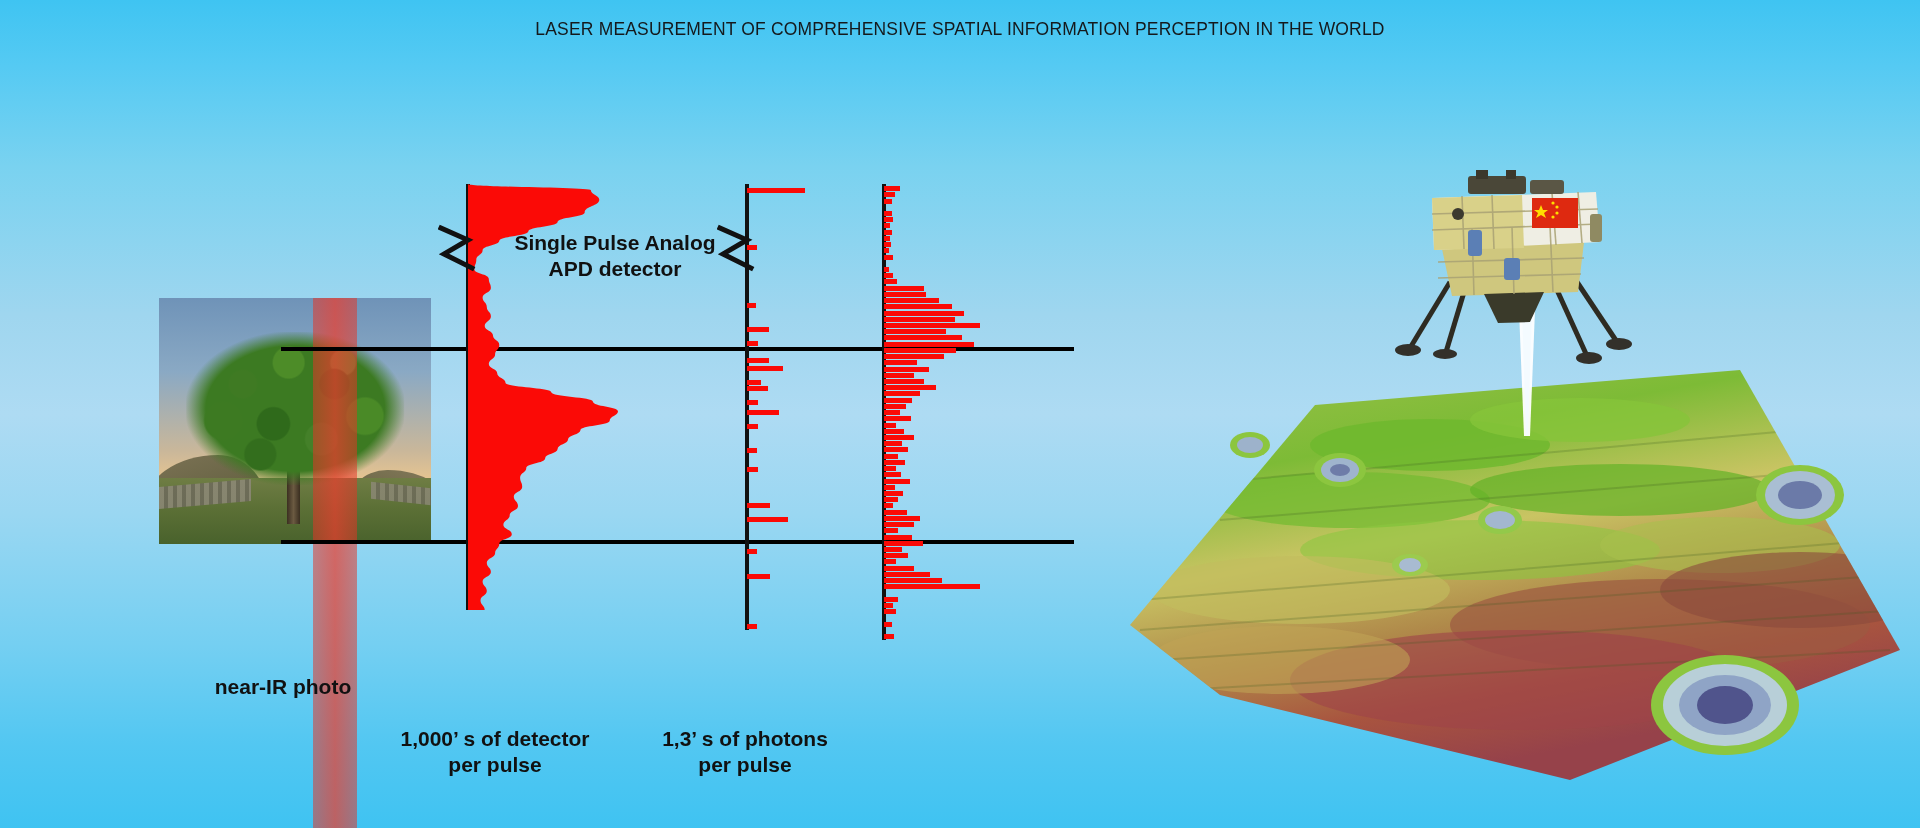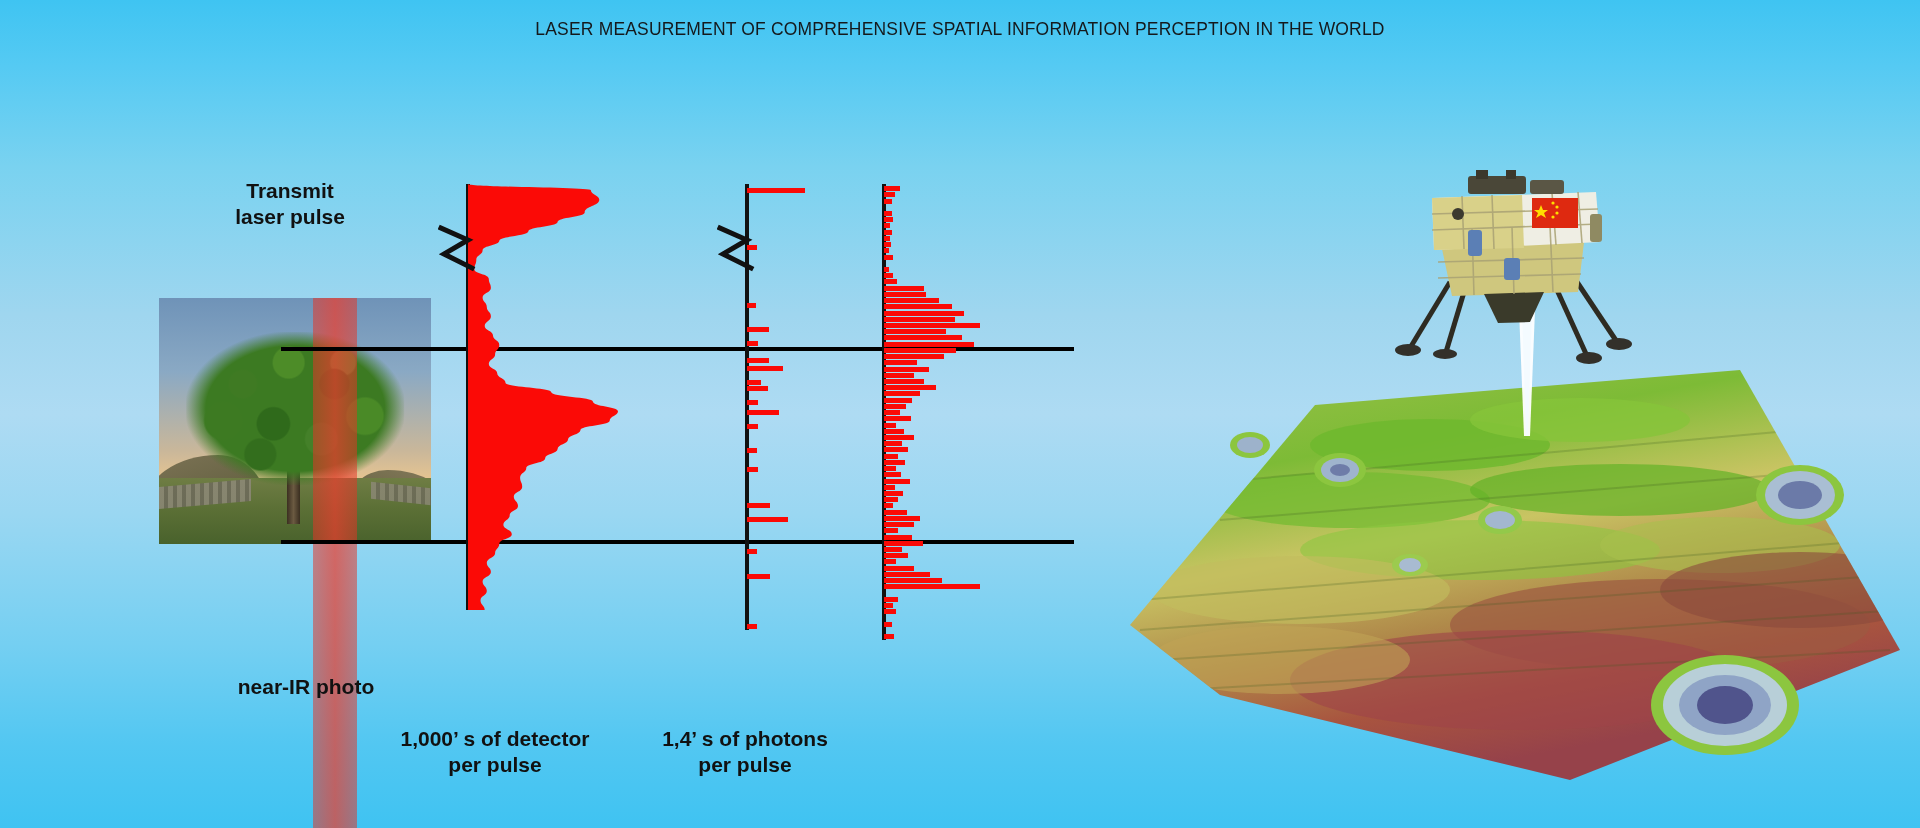--- a/index.html
+++ b/index.html
@@ -111,50 +111,50 @@
 </style>
 </head>
 <body>
 
 <div id="header">
   <div id="subtitle">LASER MEASUREMENT OF COMPREHENSIVE SPATIAL INFORMATION PERCEPTION IN THE WORLD</div>
 </div>
 
 <div id="diagram">
 
-  <div class="lbl" style="left:180px; top:8px; width:220px;">Transmit
-laser pulse</div>
 
   <div id="photo-wrap">
     <div class="ph-sky"></div>
     <div class="ph-hill-l"></div>
     <div class="ph-hill-r"></div>
     <div class="ph-ground"></div>
     <div class="ph-wall-l"></div>
     <div class="ph-wall-r"></div>
     <div class="ph-trunk"></div>
     <div class="ph-canopy"></div>
   </div>
 
   <div id="beam"></div>
 
-  <div class="foot" style="left:186px; top:504px; width:240px;">near-IR photo</div>
+  <div class="foot" style="left:163px; top:504px; width:240px;">near-IR photo</div>
 
   <div class="refline" style="left:281px; top:177px; width:793px;"></div>
   <div class="refline" style="left:281px; top:370px; width:793px;"></div>
 
   <div style="position:absolute; left:466px; top:0px; width:240px; height:440px;">
     <div class="axis" style="left:0; top:14px; height:426px;"></div>
     <svg width="230" height="440" viewBox="0 0 230 440" style="position:absolute; left:2px; top:0;">
       <path id="wave1" fill="#fb0a06" d="M0,14.0 C 0.0,17.2 122.9,17.2 122.9,20.3 C 122.9,25.0 131.3,25.0 131.3,29.8 C 131.3,36.1 116.7,36.1 116.7,42.4 C 116.7,47.1 89.6,47.1 89.6,51.9 C 89.6,56.6 60.4,56.6 60.4,61.3 C 60.4,66.1 31.3,66.1 31.3,70.8 C 31.3,75.5 14.6,75.5 14.6,80.3 C 14.6,85.0 8.3,85.0 8.3,89.7 C 8.3,94.5 6.3,94.5 6.3,99.2 C 6.3,103.9 20.8,103.9 20.8,108.7 C 20.8,113.4 22.9,113.4 22.9,118.1 C 22.9,122.9 14.6,122.9 14.6,127.6 C 14.6,132.3 18.8,132.3 18.8,137.1 C 18.8,141.8 22.9,141.8 22.9,146.5 C 22.9,151.3 16.7,151.3 16.7,156.0 C 16.7,160.7 25.0,160.7 25.0,165.5 C 25.0,170.2 31.3,170.2 31.3,174.9 C 31.3,179.7 27.1,179.7 27.1,184.4 C 27.1,189.1 20.8,189.1 20.8,193.9 C 20.8,198.6 29.2,198.6 29.2,203.3 C 29.2,208.1 37.5,208.1 37.5,212.8 C 37.5,217.5 83.3,217.5 83.3,222.3 C 83.3,227.0 125.0,227.0 125.0,231.7 C 125.0,236.5 150.0,236.5 150.0,241.2 C 150.0,245.9 141.7,245.9 141.7,250.7 C 141.7,255.4 112.5,255.4 112.5,260.1 C 112.5,264.9 100.0,264.9 100.0,269.6 C 100.0,274.3 89.6,274.3 89.6,279.1 C 89.6,283.8 77.1,283.8 77.1,288.5 C 77.1,293.3 58.3,293.3 58.3,298.0 C 58.3,302.7 52.1,302.7 52.1,307.5 C 52.1,312.2 54.2,312.2 54.2,316.9 C 54.2,321.7 45.8,321.7 45.8,326.4 C 45.8,331.1 50.0,331.1 50.0,335.9 C 50.0,340.6 41.7,340.6 41.7,345.3 C 41.7,350.1 35.4,350.1 35.4,354.8 C 35.4,359.5 43.8,359.5 43.8,364.3 C 43.8,369.0 31.3,369.0 31.3,373.7 C 31.3,378.5 27.1,378.5 27.1,383.2 C 27.1,387.9 18.8,387.9 18.8,392.7 C 18.8,397.4 22.9,397.4 22.9,402.1 C 22.9,406.9 14.6,406.9 14.6,411.6 C 14.6,416.3 18.8,416.3 18.8,421.1 C 18.8,425.8 12.5,425.8 12.5,430.5 C 12.5,435.3 16.7,435.3 16.7,440.0 L0,440.0 Z"></path>
     </svg>
     <svg class="zig" width="52" height="56" viewBox="0 0 52 56" style="left:-28px; top:50px;">
       <polyline points="3,8 30,20 6,34 34,48" fill="none" stroke="#111" stroke-width="5" stroke-linejoin="miter" stroke-linecap="square"></polyline>
     </svg>
   </div>
+  <div class="lbl" style="left:470px; top:60px; width:290px; text-align:center;">Single Pulse Analog
+APD detector</div>
   <div class="foot" style="left:350px; top:556px; width:290px;">1,000’ s of detector
 per pulse</div>
 
   <div style="position:absolute; left:745px; top:0px; width:160px; height:460px;">
     <div class="axis" style="left:0; top:14px; height:446px;"></div>
     <div id="bars2" style="position:absolute; left:2px; top:14px; width:150px; height:446px;">
         <div style="position: absolute; background: rgb(251, 10, 6); left: 0px; height: 5px; top: 4px; width: 58px;"></div>
         <div style="position: absolute; background: rgb(251, 10, 6); left: 0px; height: 5px; top: 60.6px; width: 10px;"></div>
         <div style="position: absolute; background: rgb(251, 10, 6); left: 0px; height: 5px; top: 119.1px; width: 9px;"></div>
         <div style="position: absolute; background: rgb(251, 10, 6); left: 0px; height: 5px; top: 143.3px; width: 22px;"></div>
@@ -171,21 +171,21 @@
         <div style="position: absolute; background: rgb(251, 10, 6); left: 0px; height: 5px; top: 318.9px; width: 23px;"></div>
         <div style="position: absolute; background: rgb(251, 10, 6); left: 0px; height: 5px; top: 333px; width: 41px;"></div>
         <div style="position: absolute; background: rgb(251, 10, 6); left: 0px; height: 5px; top: 365.3px; width: 10px;"></div>
         <div style="position: absolute; background: rgb(251, 10, 6); left: 0px; height: 5px; top: 389.5px; width: 23px;"></div>
         <div style="position: absolute; background: rgb(251, 10, 6); left: 0px; height: 5px; top: 440px; width: 10px;"></div>
       </div>
     <svg class="zig" width="52" height="56" viewBox="0 0 52 56" style="left:-28px; top:50px;">
       <polyline points="3,8 30,20 6,34 34,48" fill="none" stroke="#111" stroke-width="5" stroke-linejoin="miter" stroke-linecap="square"></polyline>
     </svg>
   </div>
-  <div class="foot" style="left:600px; top:556px; width:290px;">1,4’ s of photons
+  <div class="foot" style="left:600px; top:556px; width:290px;">1,3’ s of photons
 per pulse</div>
 
   <div style="position:absolute; left:882px; top:0px; width:200px; height:470px;">
     <div class="axis" style="left:0; top:14px; height:456px;"></div>
     <div id="bars3" style="position:absolute; left:2px; top:14px; width:190px; height:456px;">
         <div style="position: absolute; background: rgb(251, 10, 6); left: 0px; height: 5px; top: 2.1px; width: 16px;"></div>
         <div style="position: absolute; background: rgb(251, 10, 6); left: 0px; height: 5px; top: 8.3px; width: 11px;"></div>
         <div style="position: absolute; background: rgb(251, 10, 6); left: 0px; height: 5px; top: 14.5px; width: 8px;"></div>
         <div style="position: absolute; background: rgb(251, 10, 6); left: 0px; height: 5px; top: 27px; width: 8px;"></div>
         <div style="position: absolute; background: rgb(251, 10, 6); left: 0px; height: 5px; top: 33.2px; width: 9px;"></div>

